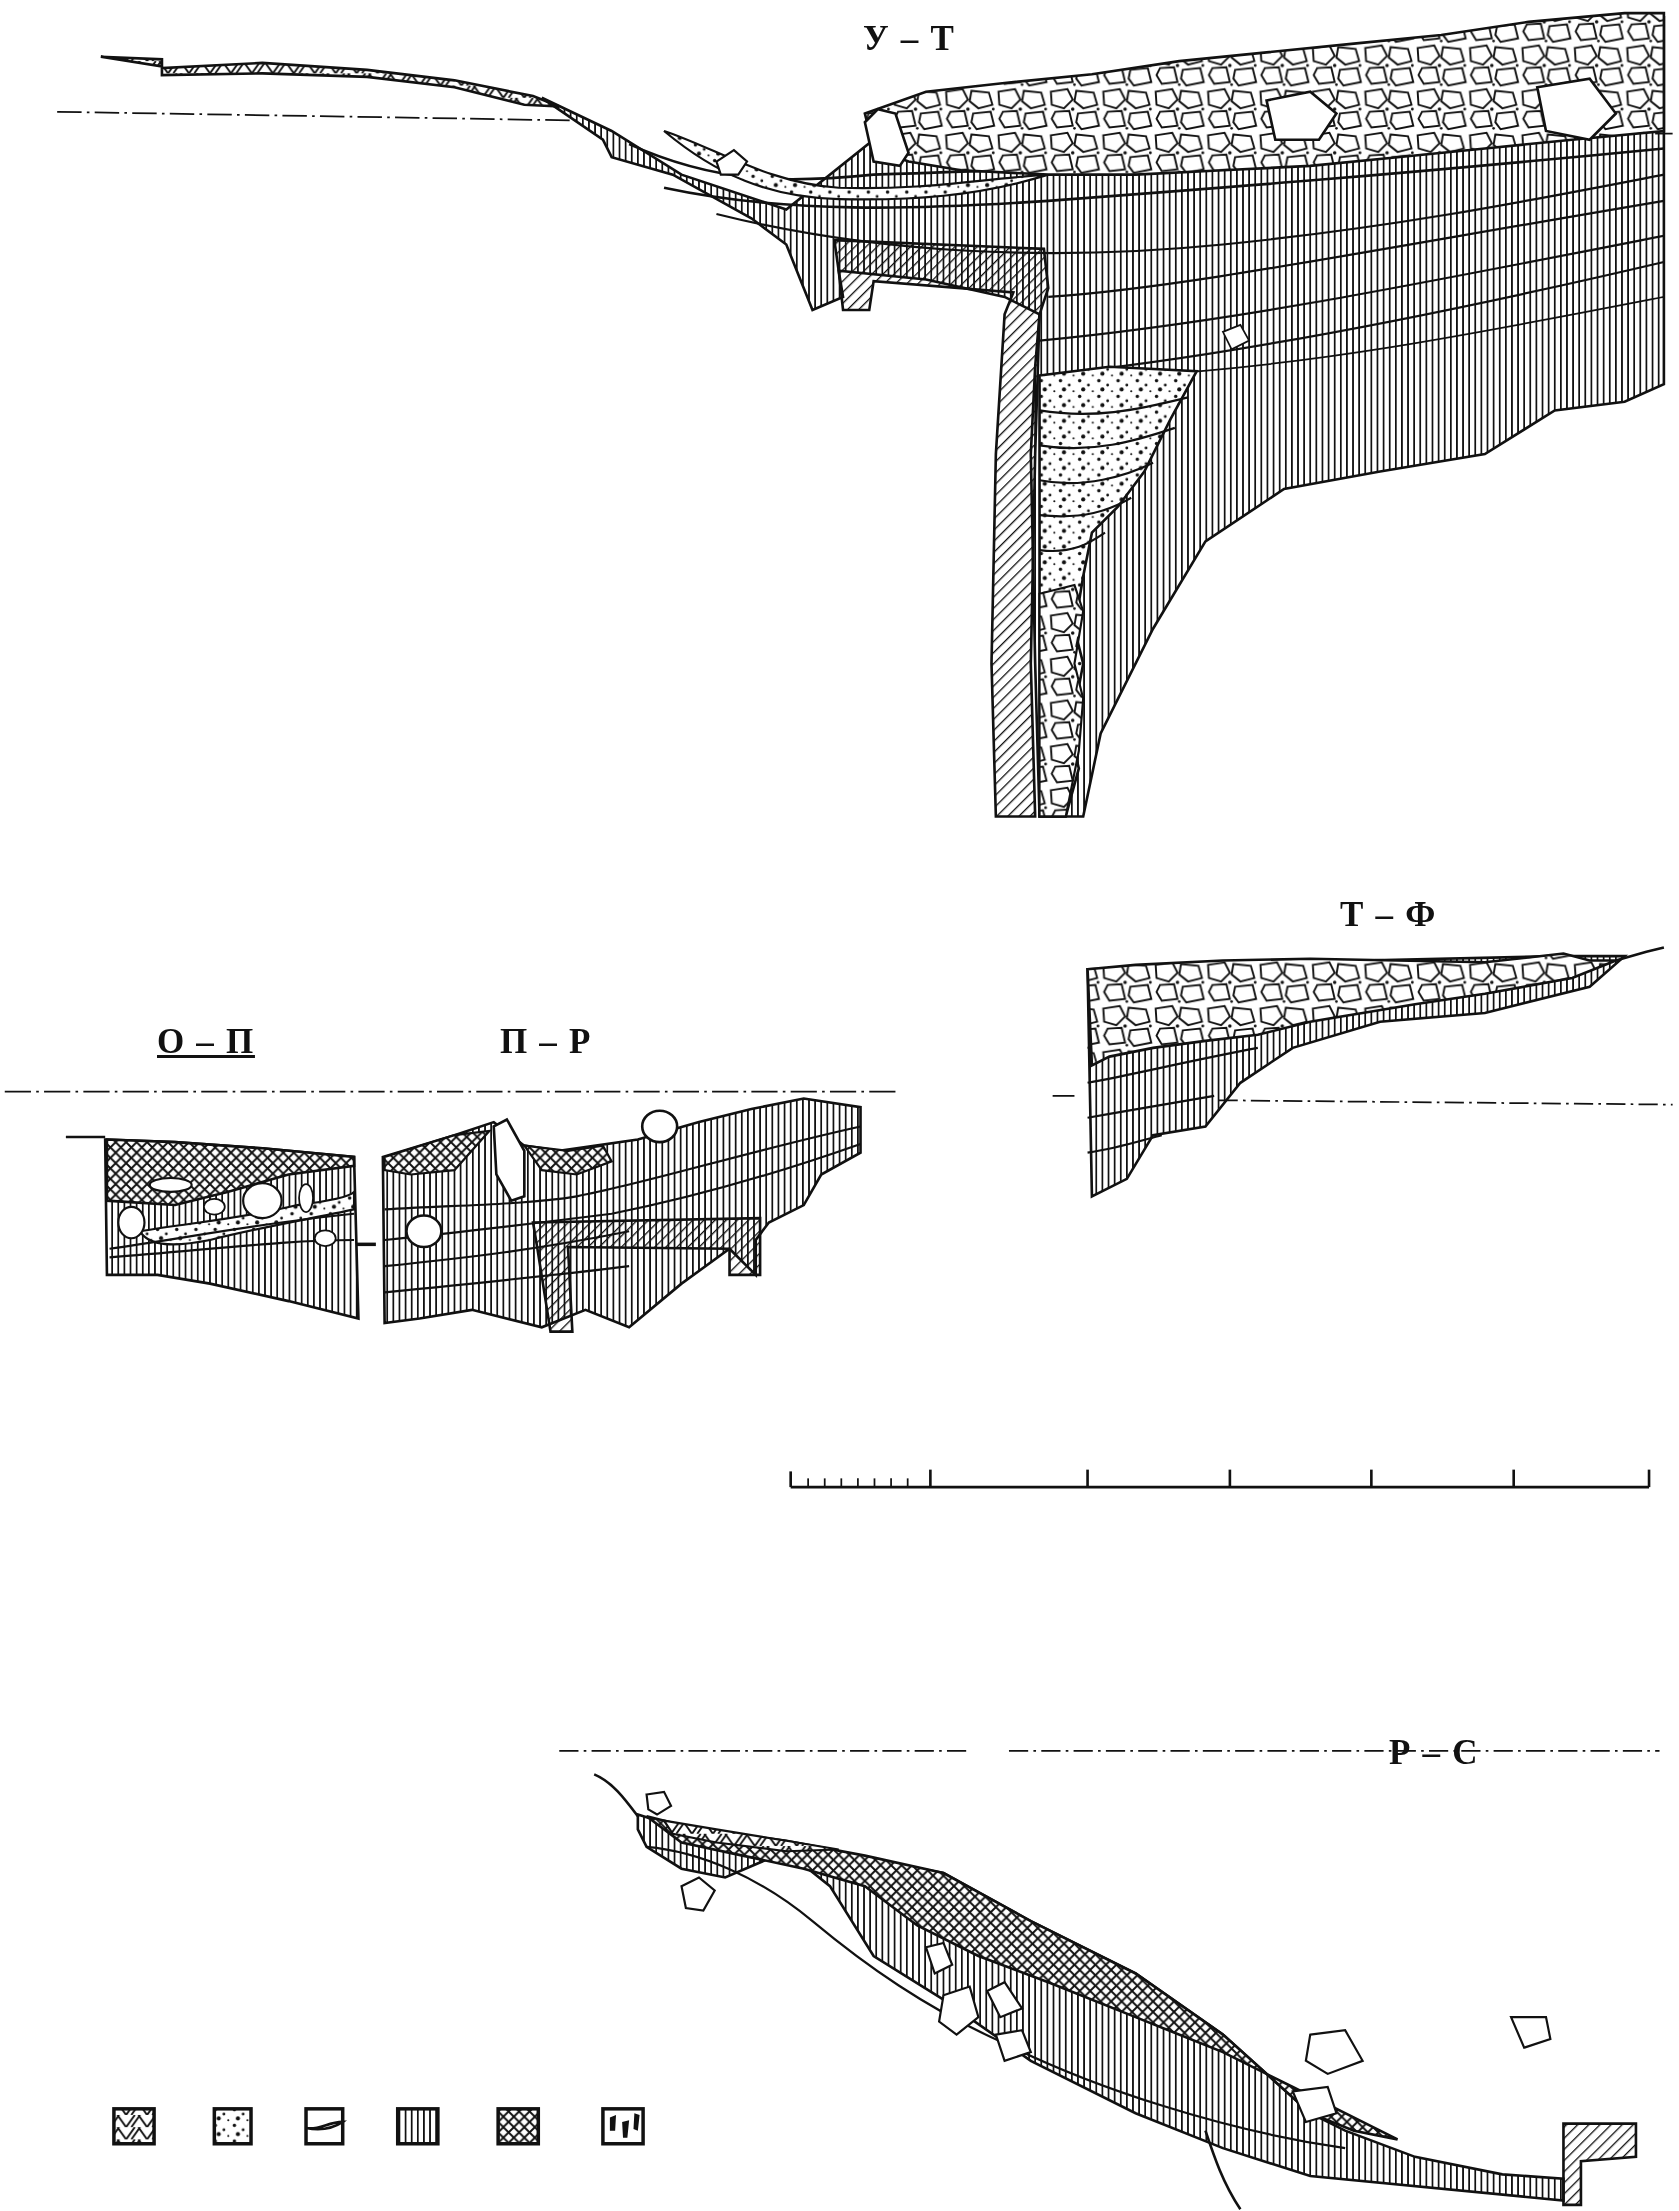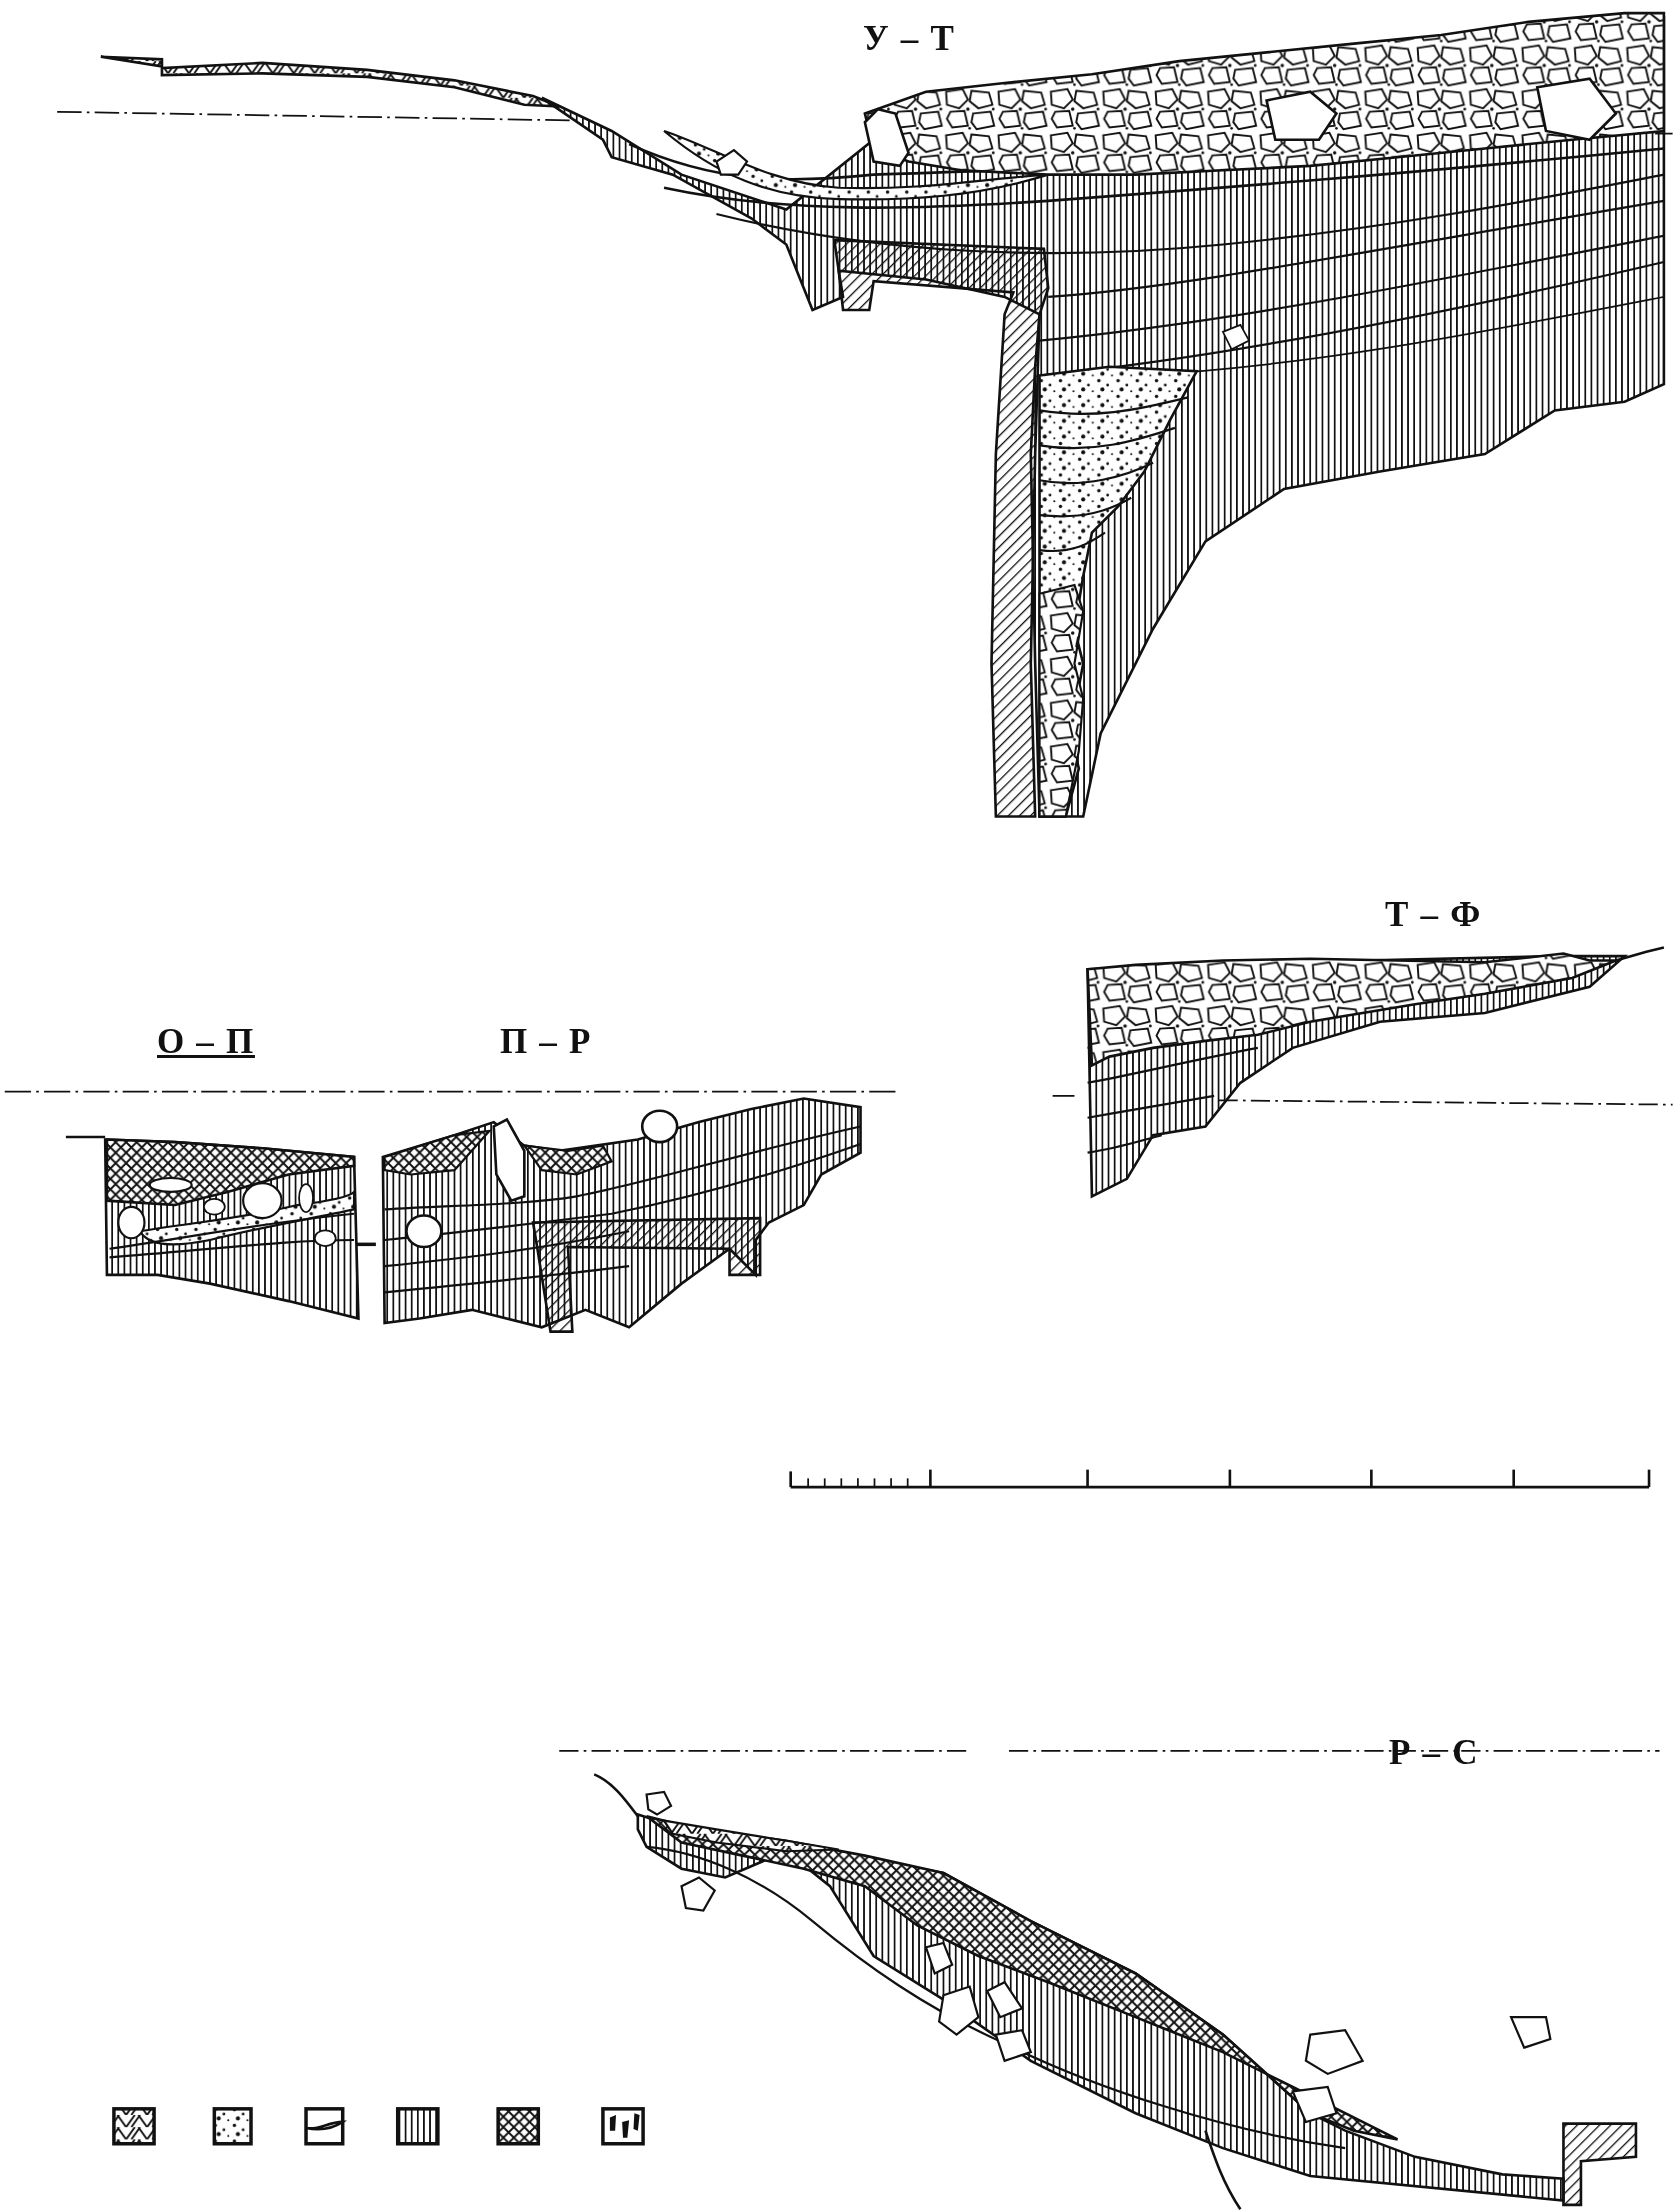--- a/index.html
+++ b/index.html
@@ -166,15 +166,15 @@
     <g>
       <rect x="690" y="2415" width="46" height="40" fill="#fff" stroke="#111" stroke-width="4"></rect>
       <path d="M698,2425 L705,2422 L704,2440 L698,2440 Z M712,2430 L720,2428 L718,2448 L713,2448 Z M726,2420 L732,2422 L730,2440 L725,2438 Z" fill="#111"></path>
     </g>
   </g>
 </svg>
 
 <div class="label" style="left:863px; top:10.5px;margin-top:8px;">У – Т</div>
 <div class="label" style="left:157px; top:1022px;text-decoration:underline;">О – П</div>
 <div class="label" style="left:500px; top:1022px;">П – Р</div>
-<div class="label" style="left:1385px; top:895px;text-align:right;">Т – Ф</div>
+<div class="label" style="left:1340px; top:895px;text-align:right;">Т – Ф</div>
 <div class="label" style="left:1389px; top:1733px;">Р – С</div>
 
 
 </body></html>

